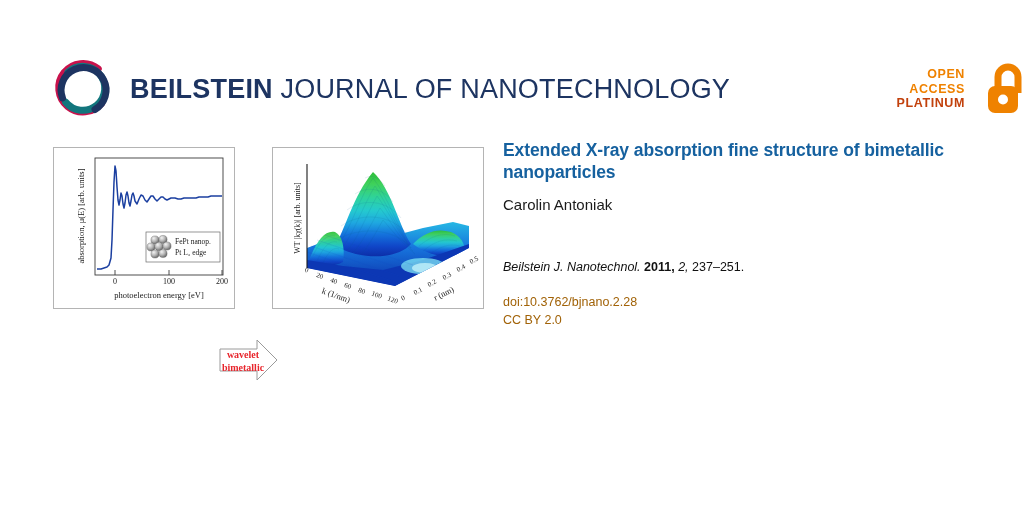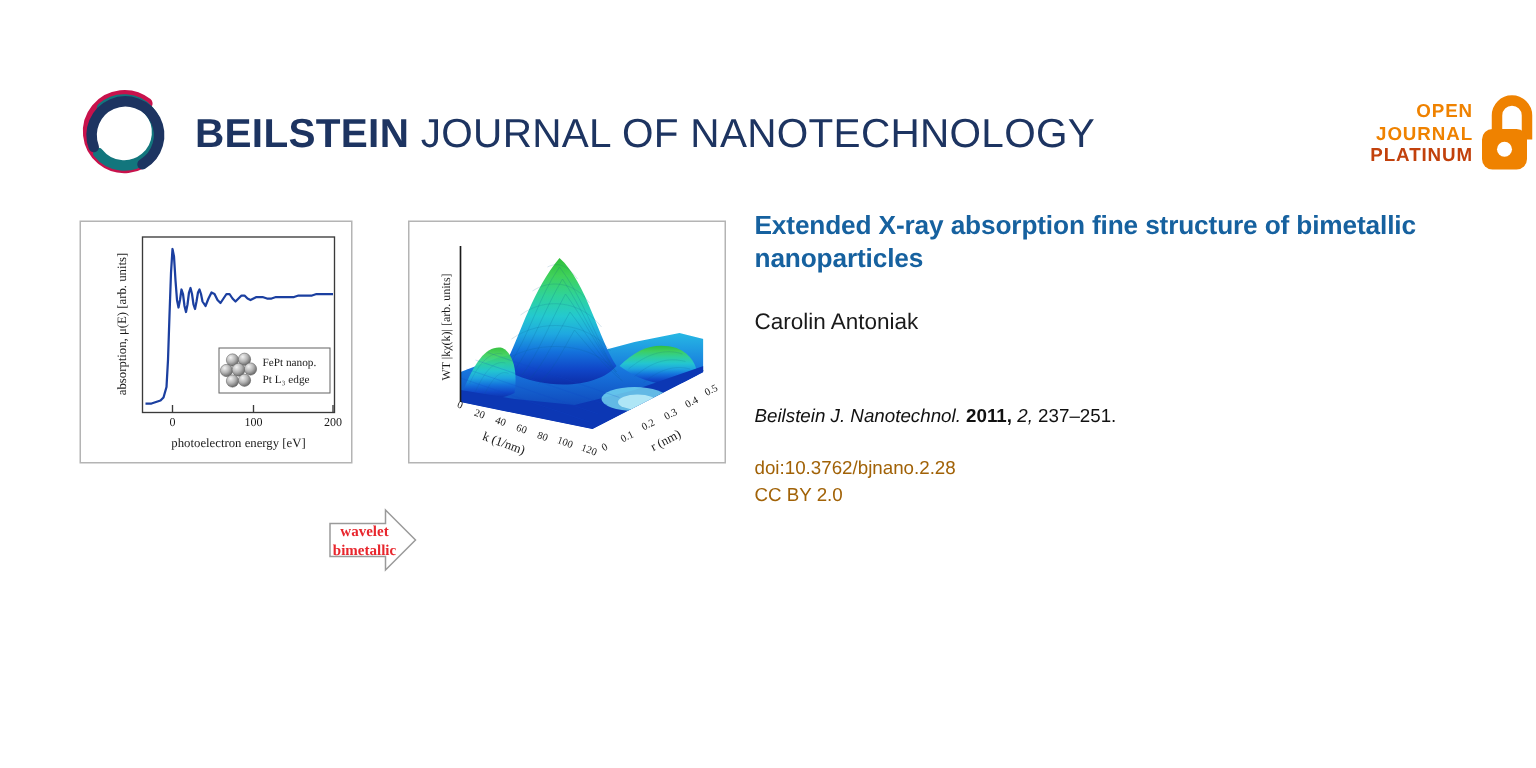--- a/index.html
+++ b/index.html
@@ -56,21 +56,21 @@
     display: flex;
     align-items: center;
     height: 62px;
   }
   #oa-text {
     text-align: right;
     line-height: 1.18;
     font-weight: bold;
     font-size: 12.5px;
     letter-spacing: 0.6px;
-    margin-right: 2px;
+    margin-right: 19px;
   }
   #oa-text .oa-open, #oa-text .oa-access { color: #ef8200; display: block; }
   #oa-text .oa-platinum { color: #c2410c; display: block; }
   #oa-lock { width: 44px; height: 52px; flex: 0 0 44px; }
 
   
   #figure-area {
     position: absolute;
     left: 0;
     top: 138px;
@@ -116,21 +116,21 @@
   }
   #article-title {
     color: #16619f;
     font-size: 17.5px;
     font-weight: bold;
     line-height: 1.24;
     margin: 0;
     letter-spacing: -0.1px;
   }
   #authors {
-    margin-top: 23px;
+    margin-top: 13px;
     font-size: 15px;
     color: #1a1a1a;
     line-height: 1.2;
   }
   #citation {
     margin-top: 45px;
     font-size: 12.5px;
     color: #111111;
     line-height: 1.35;
   }
@@ -164,21 +164,21 @@
 
         <circle cx="31" cy="31" r="13" fill="#ffffff"></circle>
       </svg>
     </div>
     <div id="logo-wordmark"><span class="wm-bold">BEILSTEIN</span><span class="wm-light"> JOURNAL OF NANOTECHNOLOGY</span></div>
   </div>
 
   <div id="oa-badge">
     <div id="oa-text">
       <span class="oa-open">OPEN</span>
-      <span class="oa-access">JOURNAL</span>
+      <span class="oa-access">ACCESS</span>
       <span class="oa-platinum">PLATINUM</span>
     </div>
     <div id="oa-lock">
       <svg width="44" height="52" viewBox="0 0 44 52">
 
         <path d="M 14 24 L 14 14 A 10 10 0 0 1 34 14 L 34 30" fill="none" stroke="#ef8200" stroke-width="7" stroke-linecap="butt"></path>
 
         <rect x="4" y="23" width="30" height="27" rx="7" ry="7" fill="#ef8200"></rect>
 
         <circle cx="19" cy="36.5" r="5" fill="#ffffff"></circle>

